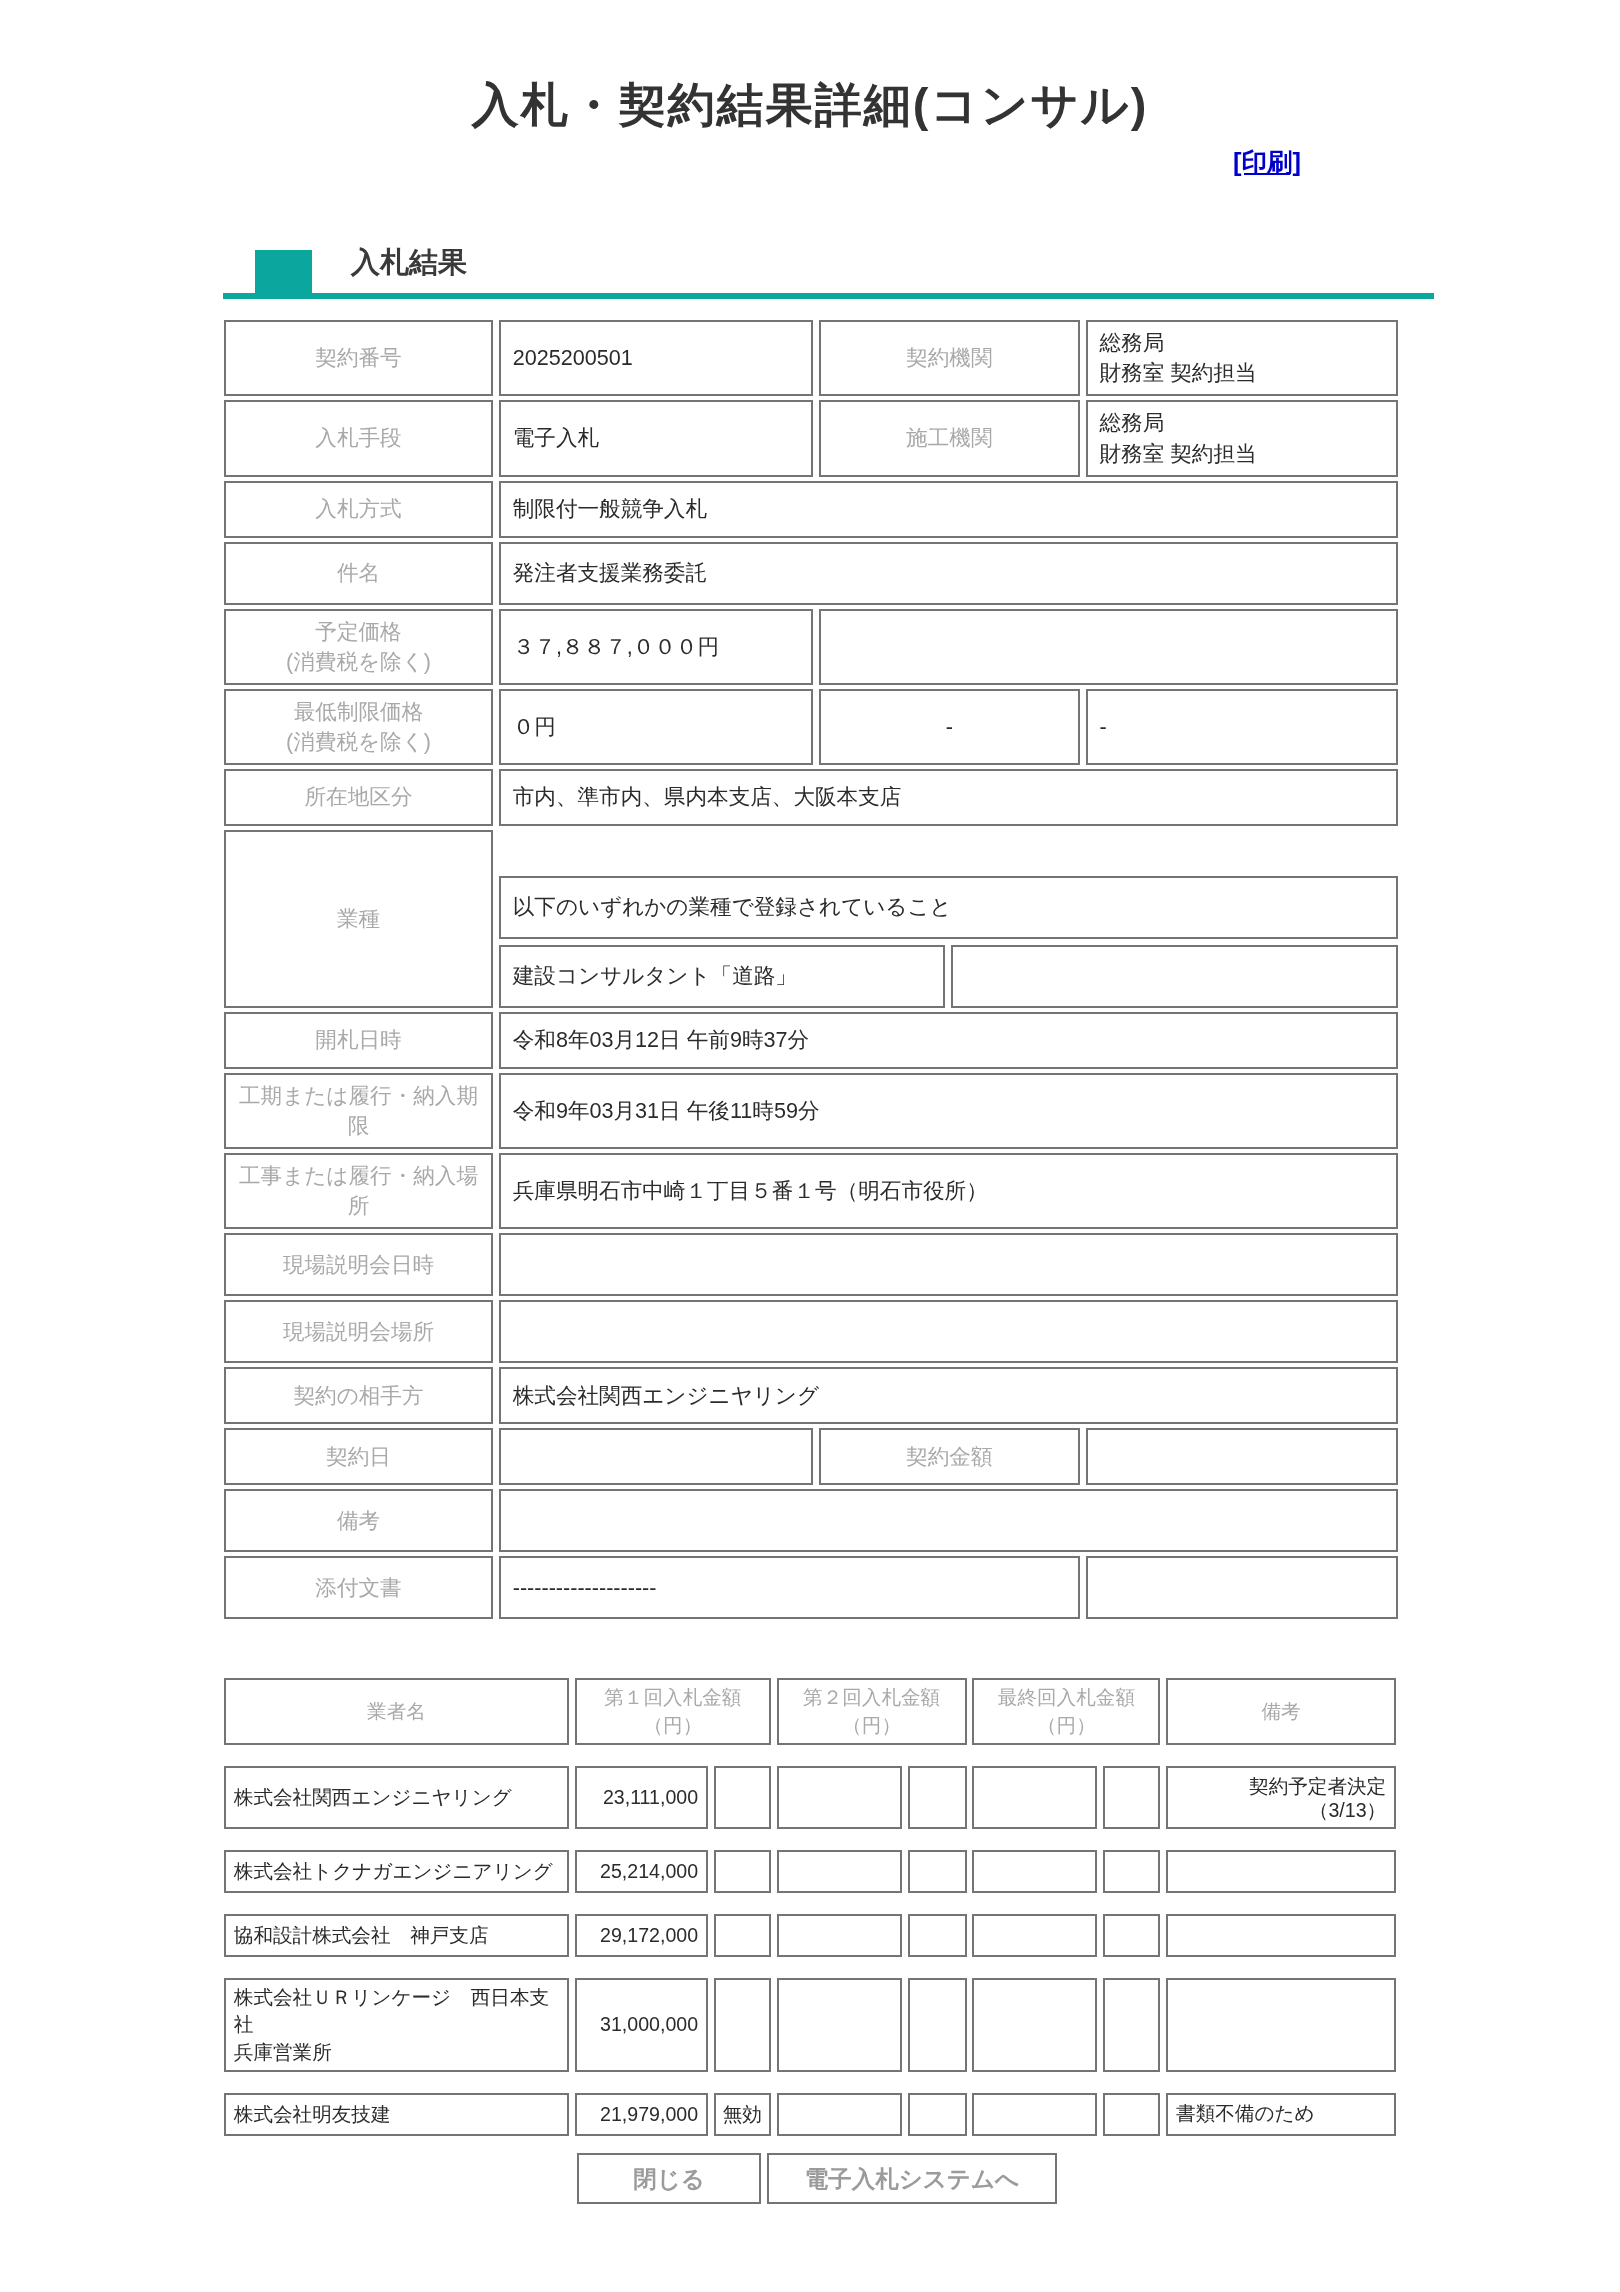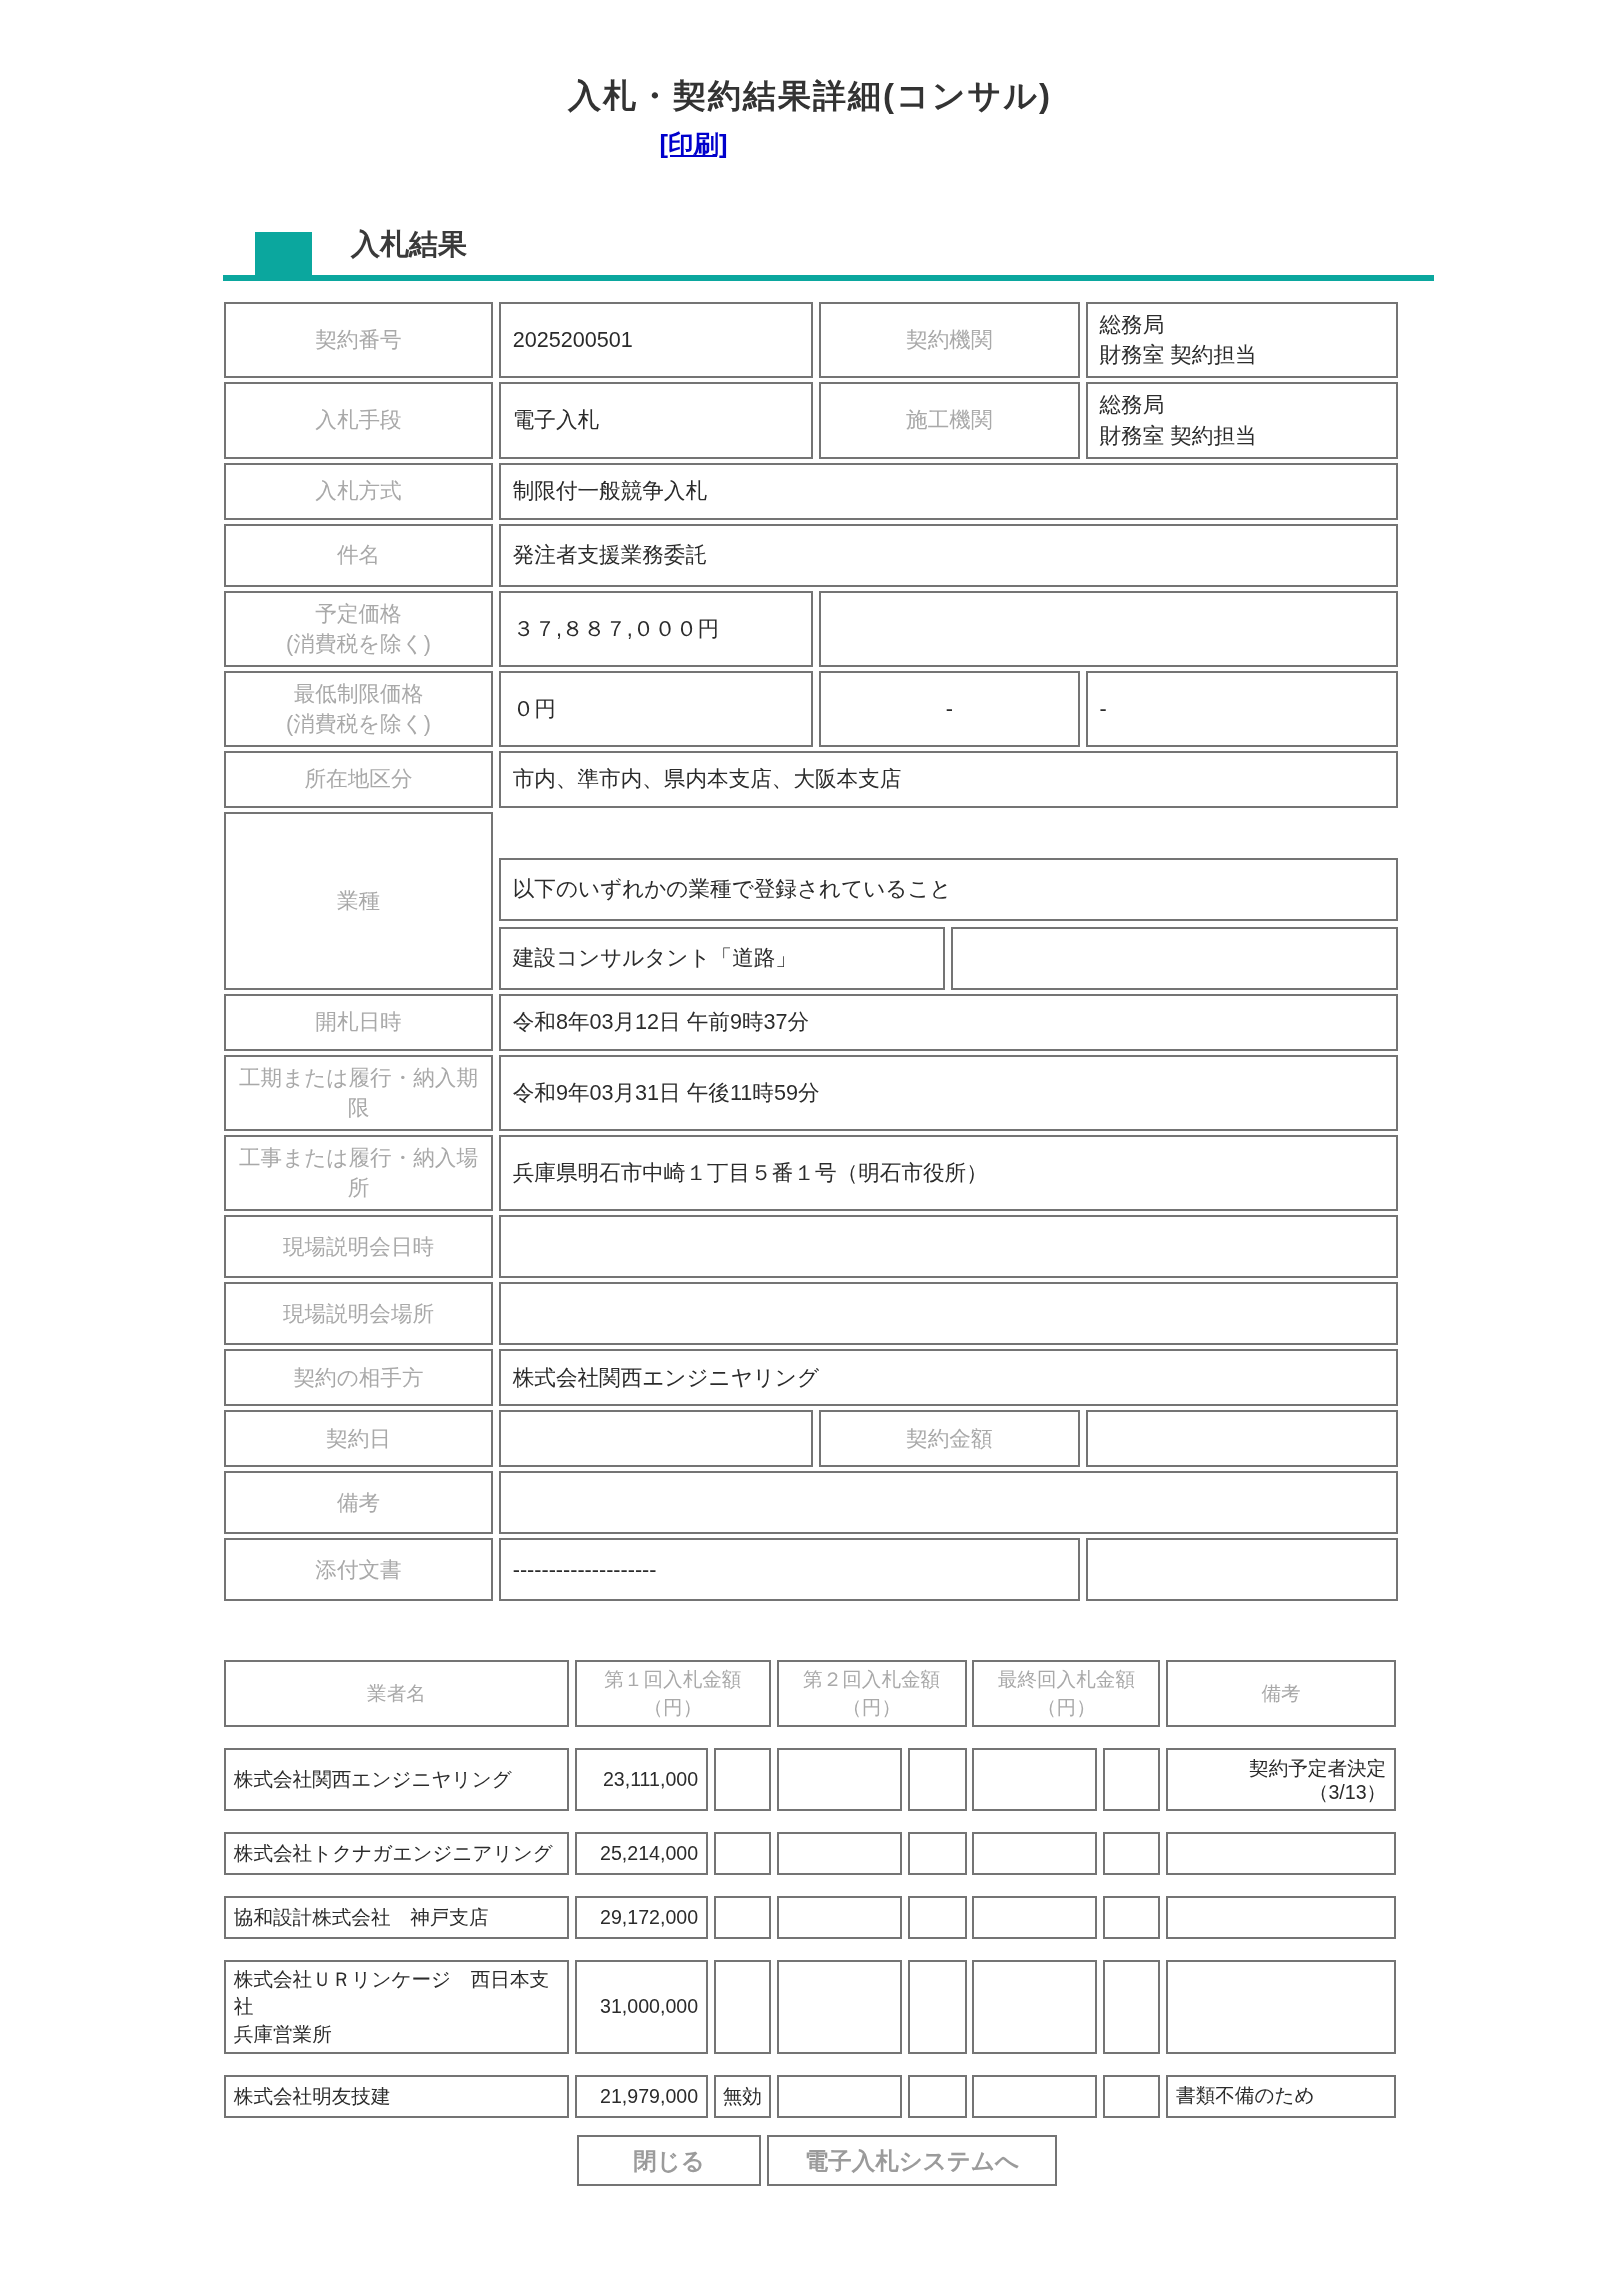--- a/index.html
+++ b/index.html
@@ -4,26 +4,26 @@
 <style>
   html,body { margin:0; padding:0; background:#ffffff; }
   body {
     width:1620px; min-height:2293px;
     font-family:"Liberation Sans","DejaVu Sans",sans-serif;
     color:#2b2b2b;
   }
   .page-title {
     margin-top:74px;
     text-align:center;
-    font-size:33px;
+    font-size:47px;
     font-weight:bold;
     color:#333333;
     letter-spacing:2px;
   }
-  .print-row { width:1301px; text-align:center; margin-top:7.8px; font-size:25.5px;margin-left:43px; }
+  .print-row { width:1301px; text-align:right; margin-top:7.8px; font-size:25.5px; }
   .print-link { color:#0000cc; text-decoration:underline; font-weight:bold; cursor:pointer; }
 
   .section-head {
     margin:63px 0 0 223px;
     width:1179px;
     border-bottom:6.9px solid #0ba79e;
     display:flex;
     align-items:flex-end;
     padding-left:32px;
   }

